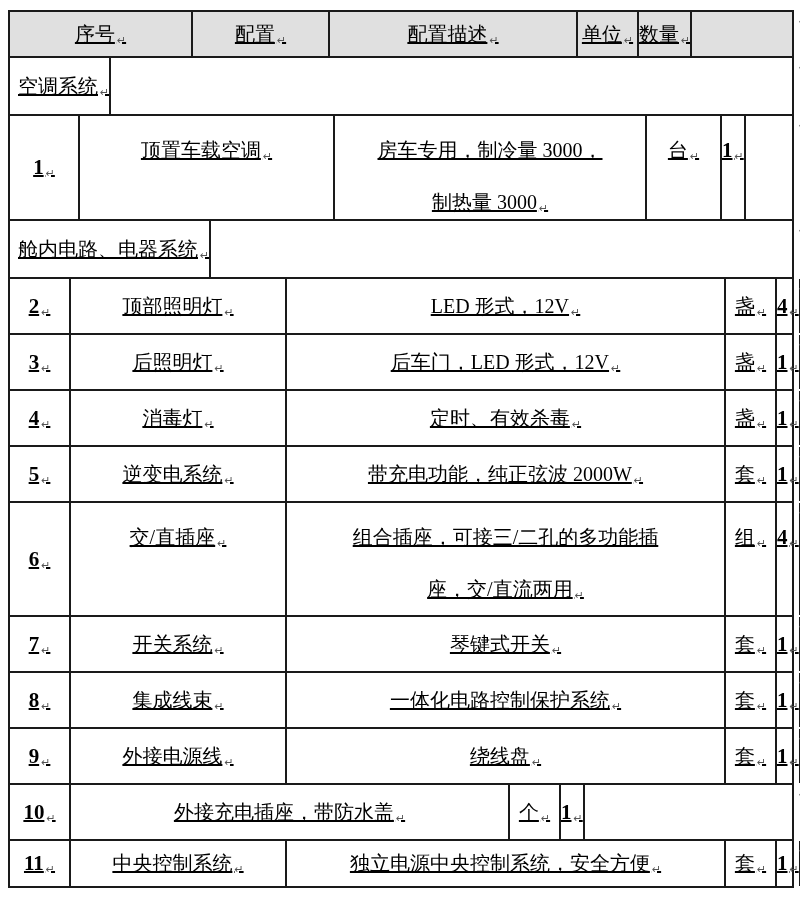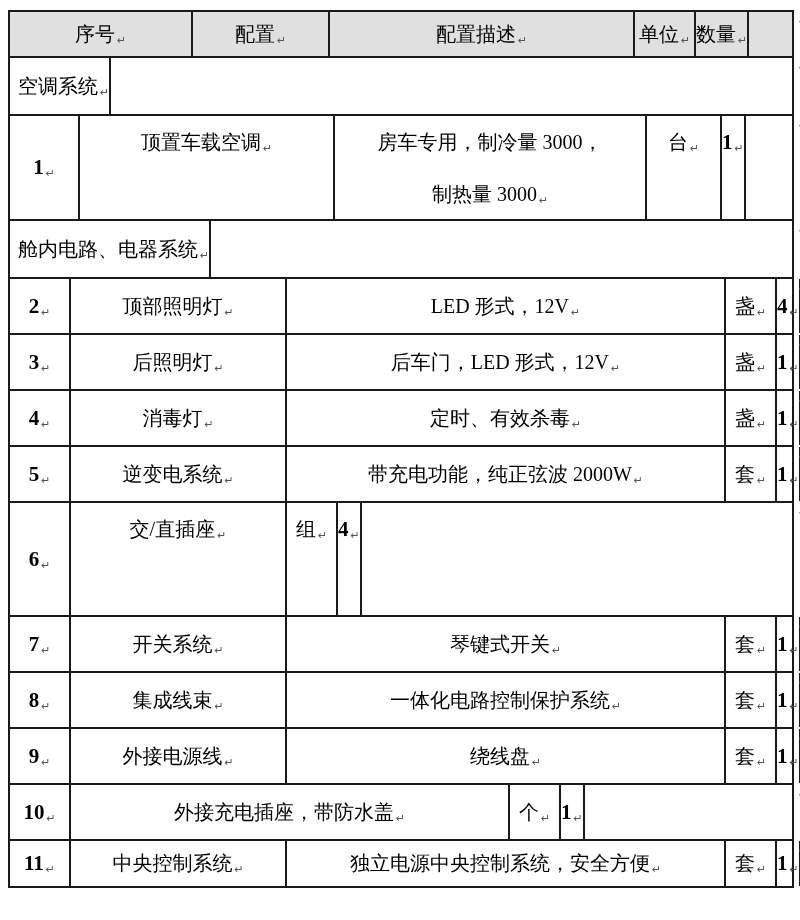--- a/index.html
+++ b/index.html
@@ -10,44 +10,45 @@
   html,body{width:800px;height:920px;overflow:hidden;background:#fff;}
   body{
     font-family:"Liberation Serif","DejaVu Serif",serif;
     font-size:20px;color:#000;
   }
   .doc{position:relative;width:800px;height:920px;}
   .cfg-table{
     position:absolute;left:8px;top:10px;width:786px;
     border:2px solid var(--border);
     background:#fff;
+    text-decoration:underline;
   }
   .row{display:flex;position:relative;border-bottom:2px solid var(--border);}
   .row:last-child{border-bottom:none;}
   .cell{
     border-right:2px solid var(--border);
     display:flex;align-items:center;justify-content:center;
     text-align:center;flex:0 0 auto;overflow:hidden;
   }
   .cell:last-child{border-right:none;flex:1 1 auto;}
   
   .h-header{height:46px;}
   .h-section{height:58px;}
   .h-tall1{height:105px;}
   .h-body{height:56px;}
   .h-tall2{height:114px;}
   .h-last{height:45px;}
   
-  .r-header .c1{width:183px}.r-header .c2{width:137px}.r-header .c3{width:305px}.r-header .c4{width:61px}
+  .r-header .c1{width:183px}.r-header .c2{width:137px}.r-header .c3{width:248px}.r-header .c4{width:61px}
   .r-one   .c1{width:70px}.r-one .c2{width:255px}.r-one .c3{width:312px}.r-one .c4{width:75px}
   .r-body  .c1{width:61px}.r-body .c2{width:216px}.r-body .c3{width:439px}.r-body .c4{width:51px}
   .r-header{background:var(--header-bg);}
   .r-section .cell{justify-content:center;padding-left:8px;}
   
-  .top{display:block;}
+  .top{display:block;padding-top:8px;}
   .top .line{line-height:52px;}
   .line{white-space:nowrap;}
   .num{font-weight:bold;font-size:21px;}
   
   .pm{
     font-size:11px;color:#555;margin-left:2px;
     position:relative;top:3px;font-family:"DejaVu Sans",sans-serif;
   }
   
   .rowmark{
@@ -190,20 +191,24 @@
       <span class="rowmark">↵</span>
     </div>
 
     <div class="row r-body h-tall2">
       <div class="cell c1">
           <span class="line"><span class="num">6</span><span class="pm">↵</span></span>
         </div>
       <div class="cell c2 top">
           <div class="line"><span>交/直插座</span><span class="pm">↵</span></div>
         </div>
+      <div class="cell c3 top">
+        <div class="line"><span>组合插座，可接三/二孔的多功能插</span></div>
+        <div class="line"><span>座，交/直流两用</span><span class="pm">↵</span></div>
+      </div>
       <div class="cell c4 top">
           <div class="line"><span>组</span><span class="pm">↵</span></div>
         </div>
       <div class="cell c5 top">
           <div class="line"><span class="num">4</span><span class="pm">↵</span></div>
         </div>
       <span class="rowmark">↵</span>
     </div>
 
     <div class="row r-body h-body">

